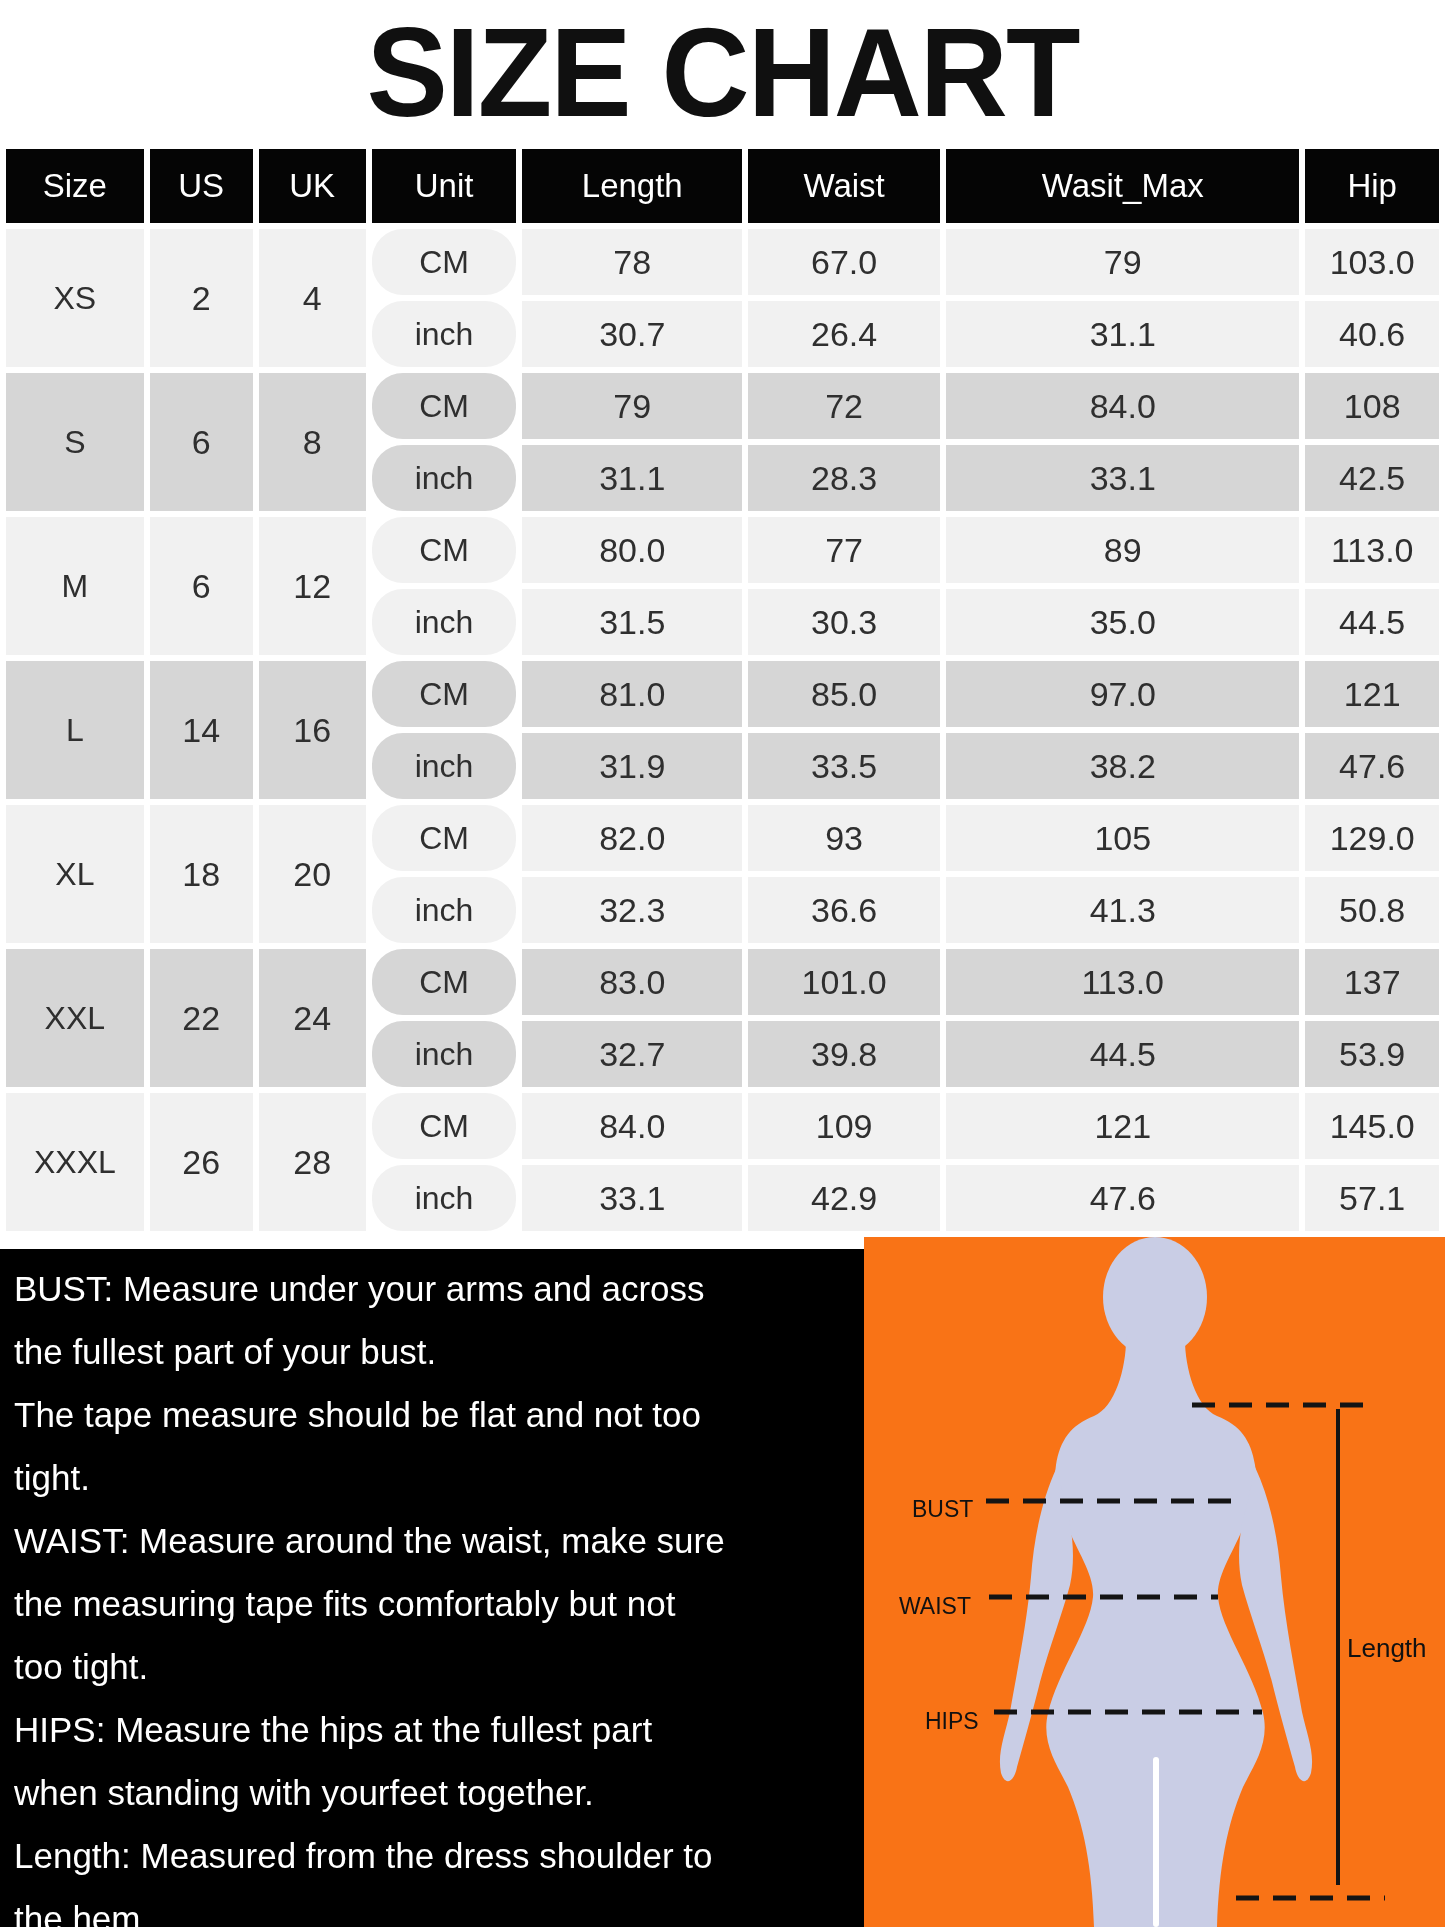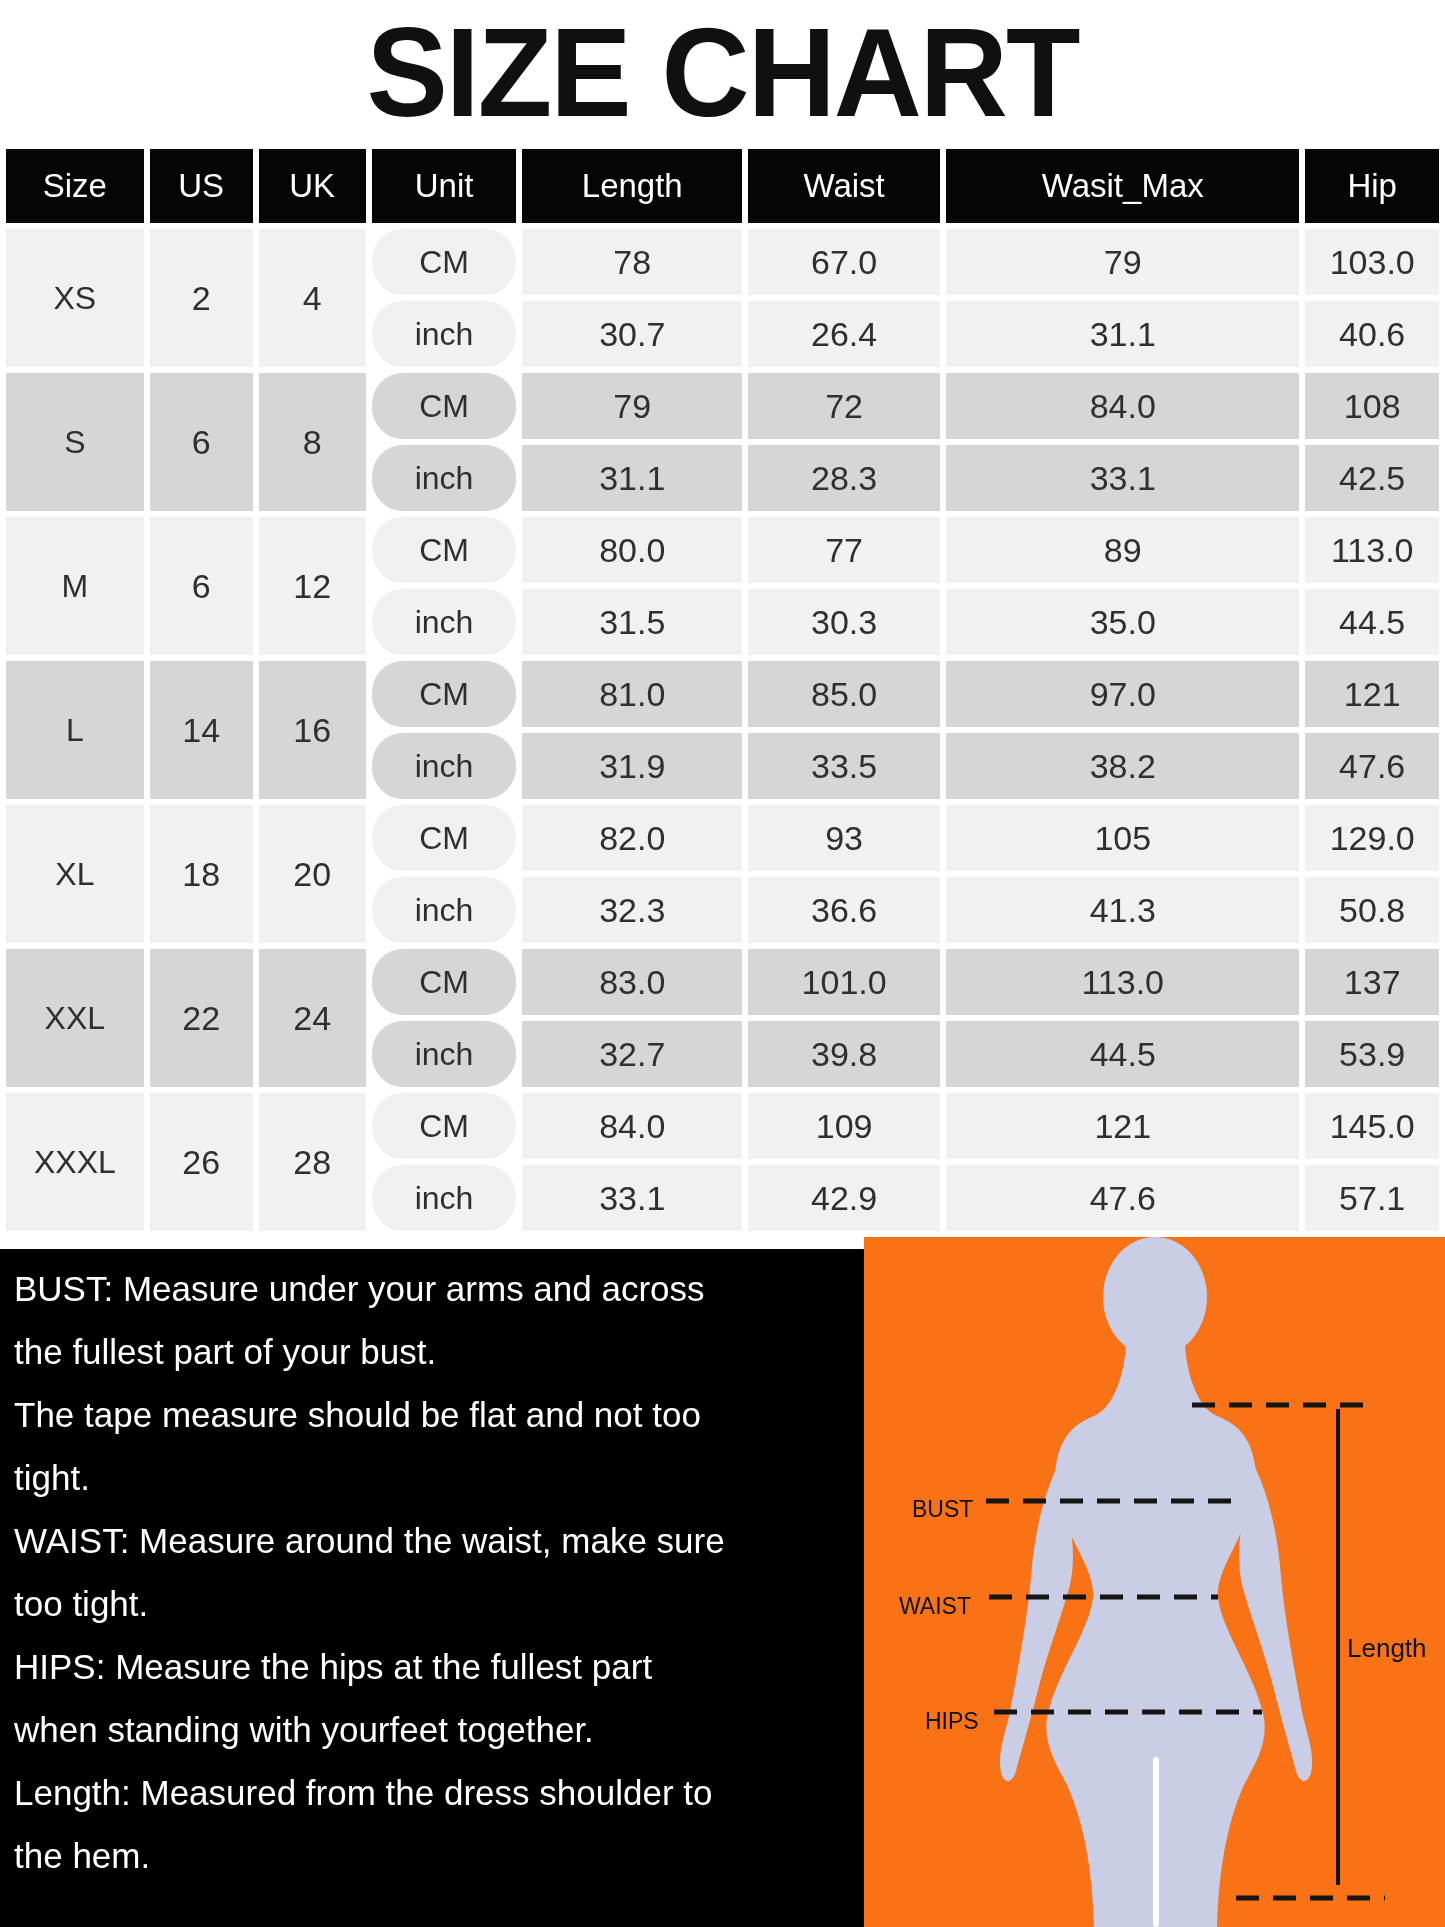--- a/index.html
+++ b/index.html
@@ -192,20 +192,21 @@
   </table>
 
   <div class="bottom">
 
     <div class="instructions">
         <div class="instr-line">BUST: Measure under your arms and across</div>
         <div class="instr-line">the fullest part of your bust.</div>
         <div class="instr-line">The tape measure should be flat and not too</div>
         <div class="instr-line">tight.</div>
         <div class="instr-line">WAIST: Measure around the waist, make sure</div>
+        <div class="instr-line">the measuring tape fits comfortably but not</div>
         <div class="instr-line">too tight.</div>
         <div class="instr-line">HIPS: Measure the hips at the fullest part</div>
         <div class="instr-line">when standing with yourfeet together.</div>
         <div class="instr-line">Length: Measured from the dress shoulder to</div>
         <div class="instr-line">the hem.</div>
       </div>
 
     <div class="figure-panel">
       <svg width="581" height="690" viewBox="0 0 581 690">
 

